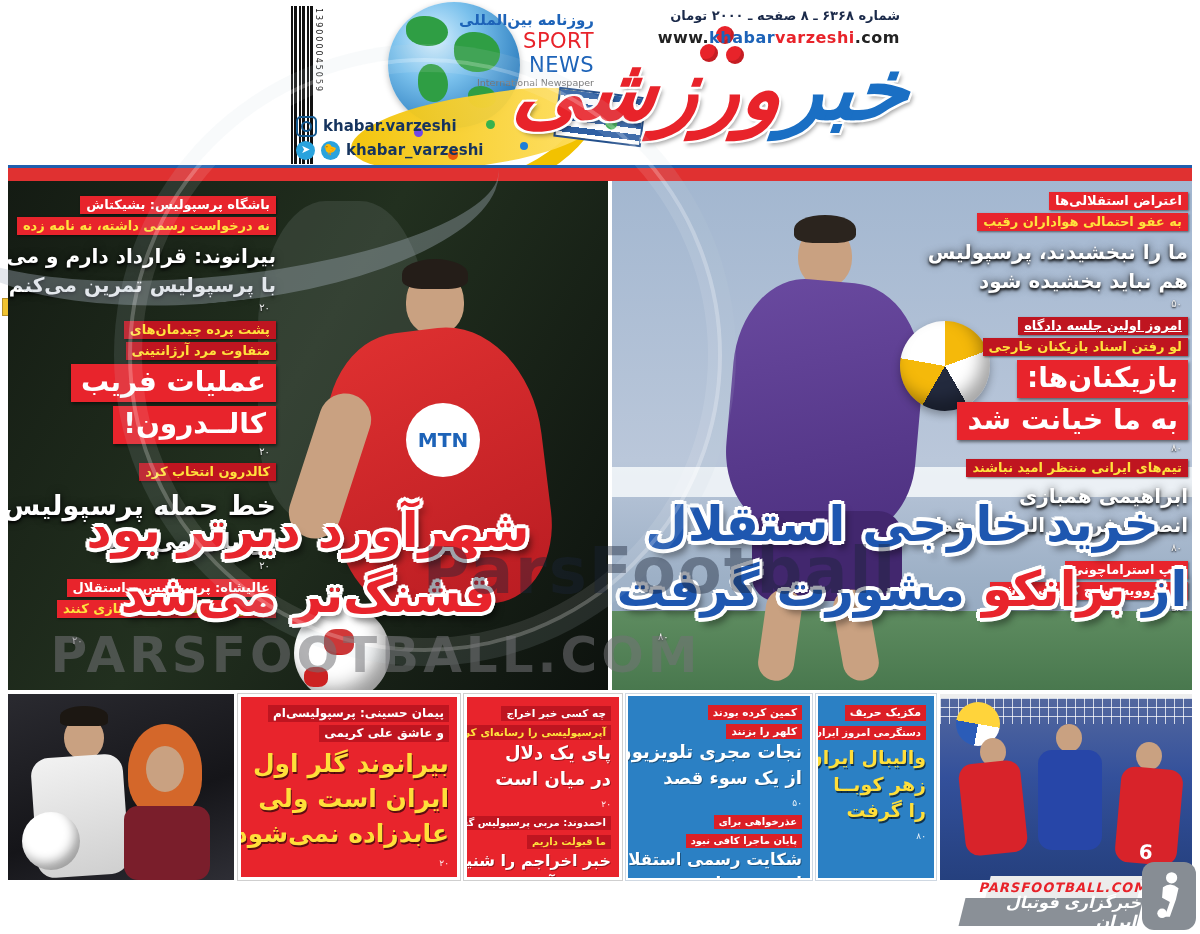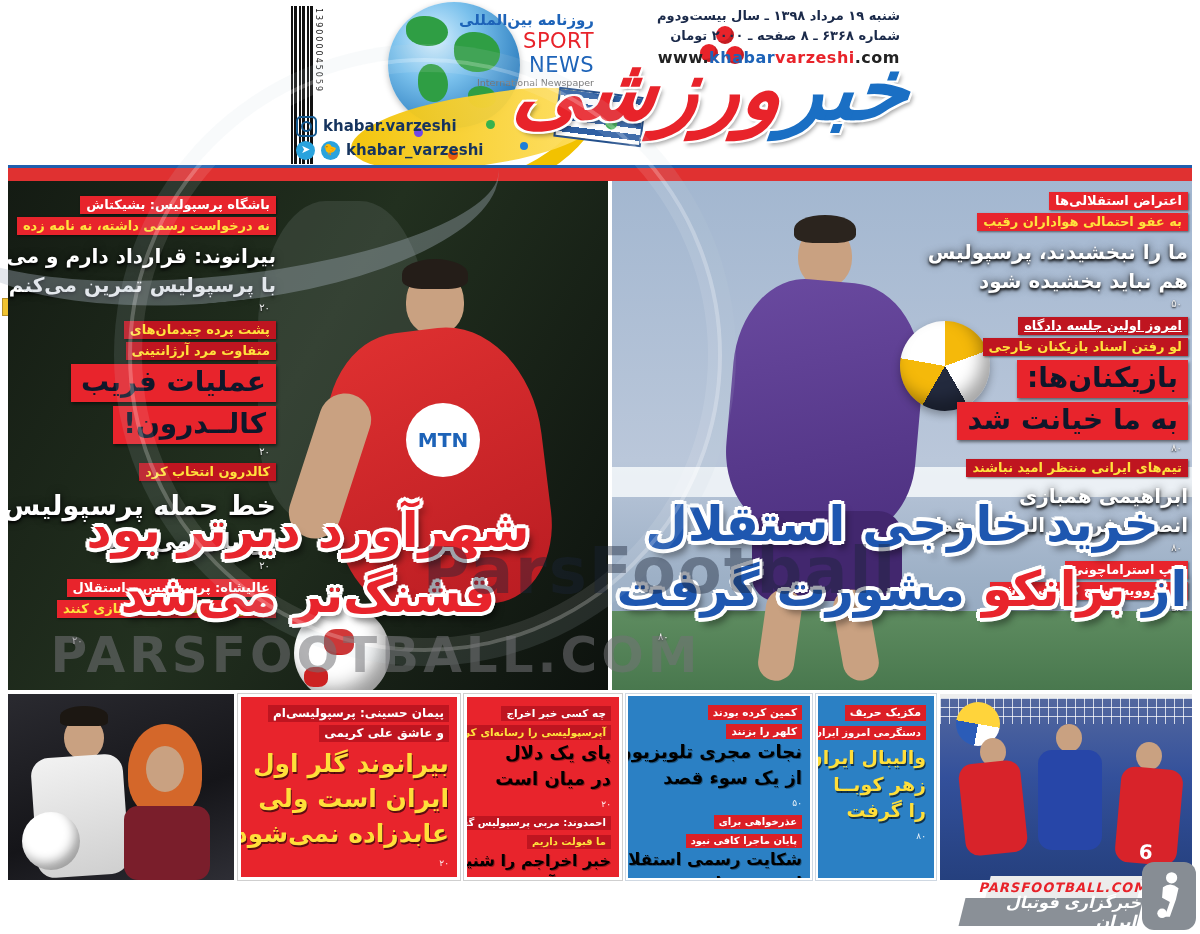--- a/index.html
+++ b/index.html
@@ -61,21 +61,21 @@
   .lcol{position:absolute;left:8px;top:12px;width:260px;display:flex;flex-direction:column;
     align-items:flex-start;direction:rtl;}
   .rcol{position:absolute;right:4px;top:8px;width:240px;display:flex;flex-direction:column;
     align-items:flex-start;direction:rtl;text-align:right;}
   .strip{display:inline-block;background:#e8242c;color:#fff;font-size:13px;font-weight:bold;
     padding:1px 6px 2px;margin-top:3px;white-space:nowrap;box-shadow:1px 1px 2px rgba(0,0,0,.5);}
   .strip.dark{background:#bf1520;}
   .strip.yel{color:#ffe23d;}
   .wh{color:#fff;font-size:20px;font-weight:800;line-height:1.45;white-space:nowrap;
     text-shadow:0 2px 3px rgba(0,0,0,.95),0 0 8px rgba(0,0,0,.7);}
-  .bigstrip{display:inline-block;background:#e8242c;color:#0f172a;font-size:28px;font-weight:900;
+  .bigstrip{display:inline-block;background:#e8242c;color:#ffffff;font-size:28px;font-weight:900;
     padding:1px 10px 4px;margin-top:4px;white-space:nowrap;box-shadow:1px 2px 3px rgba(0,0,0,.5);}
   .pg{font-size:10px;color:#f0f0f0;margin:2px 6px 0;text-shadow:0 1px 2px #000;}
 
   .bighead{position:absolute;left:0;width:100%;text-align:center;font-weight:900;line-height:1.32;
     white-space:nowrap;}
   #bigheadL{top:318px;font-size:49px;color:#e8242c;
     text-shadow:-3px -3px 0 #fff,3px -3px 0 #fff,-3px 3px 0 #fff,3px 3px 0 #fff,0 -4px 0 #fff,0 4px 0 #fff,-4px 0 0 #fff,4px 0 0 #fff,5px 7px 7px rgba(0,0,0,.55);}
   #bigheadR{top:312px;font-size:49px;color:#1e57b0;
     text-shadow:-3px -3px 0 #fff,3px -3px 0 #fff,-3px 3px 0 #fff,3px 3px 0 #fff,0 -4px 0 #fff,0 4px 0 #fff,-4px 0 0 #fff,4px 0 0 #fff,5px 7px 7px rgba(0,0,0,.45);}
   #bigheadR .red{color:#e8242c;}
@@ -85,21 +85,21 @@
   .redbox{background:#e8242c;border:3px solid #fff;box-shadow:0 0 0 1px #cfcfcf;
     padding:5px 8px;text-align:right;direction:rtl;}
   .bluebox{background:#2b80c4;padding:5px 8px;text-align:right;direction:rtl;
     border:2px solid #fff;box-shadow:0 0 0 1px #cfd8e2;}
   .bk{display:inline-block;background:#bf1520;color:#fff;font-size:12px;font-weight:bold;
     padding:1px 5px 2px;margin-top:2px;white-space:nowrap;}
   .bk.redk{background:#dc1f26;}
   .bk.yel{color:#ffe23d;}
   .ylbig{color:#ffdf3a;font-size:25px;font-weight:900;line-height:1.4;white-space:nowrap;
     text-shadow:1px 2px 0 rgba(0,0,0,.6);}
-  .whbig{color:#000000;font-size:18px;font-weight:900;line-height:1.45;white-space:nowrap;
+  .whbig{color:#ffffff;font-size:18px;font-weight:900;line-height:1.45;white-space:nowrap;
     text-shadow:1px 1px 0 rgba(0,0,0,.35);}
   .pgd{font-size:9px;color:#fff;opacity:.9;}
 
   #photo-couple{left:8px;width:226px;background:linear-gradient(160deg,#2a2a30 0%,#151519 60%,#2e2e35 100%);}
   #photo-volley{left:940px;width:252px;background:linear-gradient(180deg,#55699f 0%,#33509b 45%,#25407e 100%);}
   #net{position:absolute;left:0;top:0;width:100%;height:26px;border-top:4px solid #eee;
     background:repeating-linear-gradient(90deg,rgba(255,255,255,.75) 0 1px,transparent 1px 9px),
                repeating-linear-gradient(180deg,rgba(255,255,255,.75) 0 1px,transparent 1px 9px);}
 
   
@@ -156,21 +156,20 @@
   </div>
 
   <div class="abs" id="logo-dots">
     <i style="left:0;top:18px;"></i>
       <i style="left:16px;top:0;"></i>
       <i style="left:26px;top:20px;"></i>
   </div>
   <div class="abs" id="logo" dir="rtl"><span class="kha">خبر</span><span>ورزشی</span></div>
 
   <div class="abs" id="dateblock">
-    <div>شنبه ۱۹ مرداد ۱۳۹۸ ـ سال بیست‌ودوم</div>
     <div>شماره ۶۳۶۸ ـ ۸ صفحه ـ ۲۰۰۰ تومان</div>
     <div id="website"><span>www.</span><span class="b">khabar</span><span class="r">varzeshi</span><span>.com</span></div>
   </div>
 
   <div class="abs" id="social">
     <div class="socrow">
       <span class="ig">
           <i></i>
         </span>
       <span>khabar.varzeshi</span>

